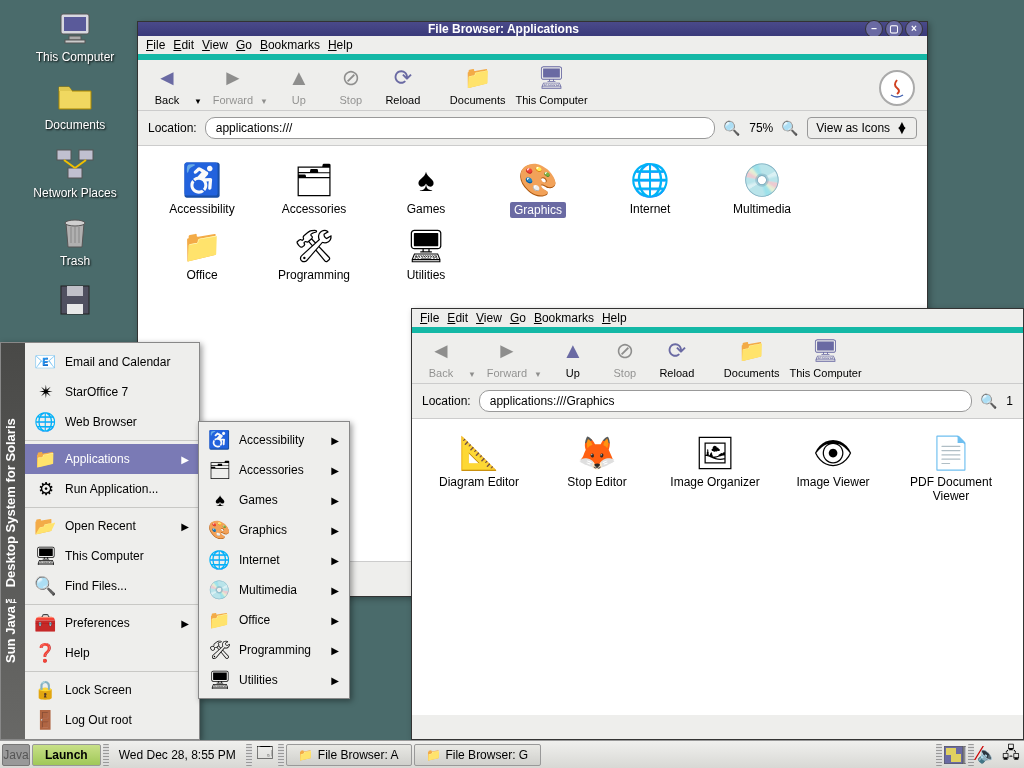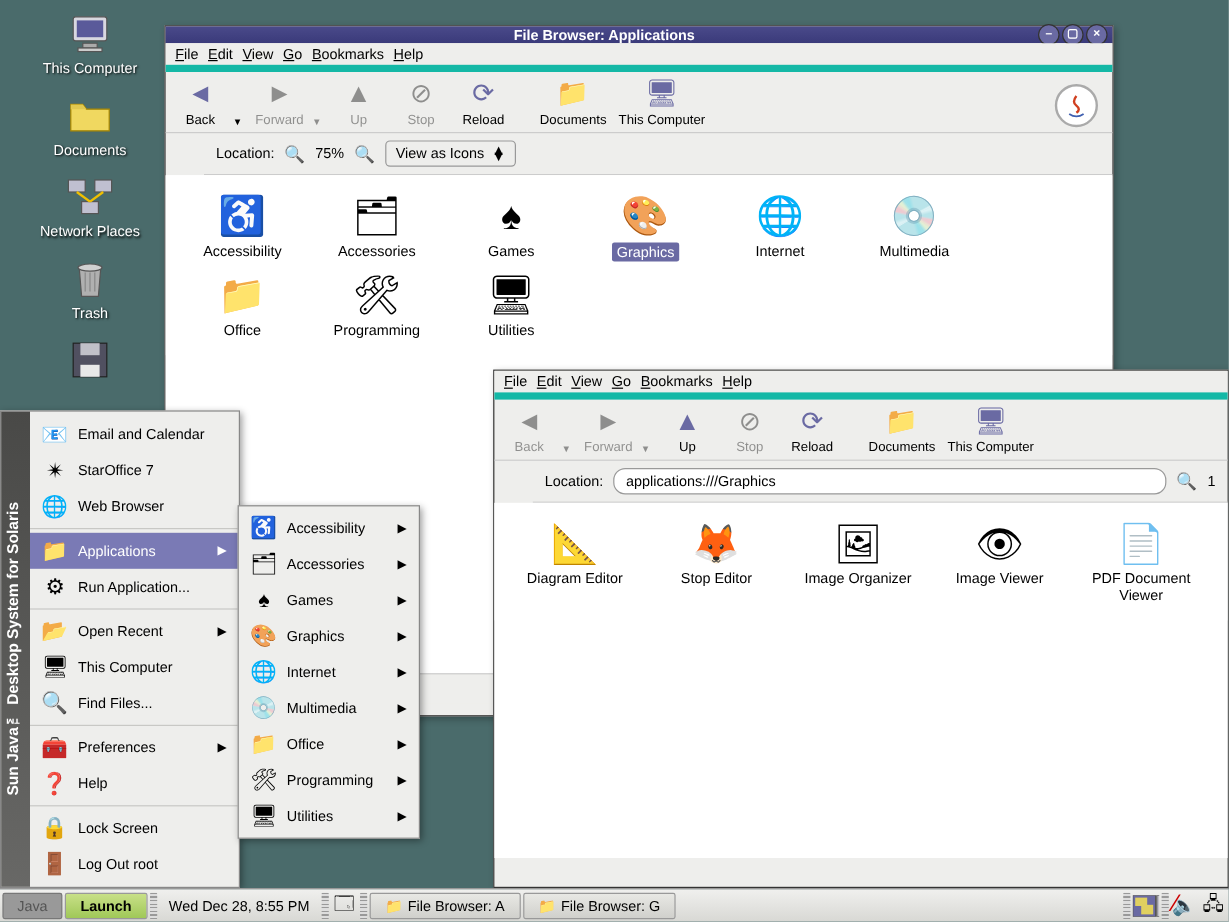--- a/index.html
+++ b/index.html
@@ -22,21 +22,21 @@
   .menubar span u { text-decoration: underline; }
   
   .toolbar { padding: 4px 8px; display: flex; gap: 10px; align-items: flex-end; border-bottom: 1px solid #ccc; }
   .tool-btn { display: flex; flex-direction: column; align-items: center; min-width: 42px; cursor: pointer; }
   .tool-btn .tb-icon { width: 32px; height: 28px; display: flex; align-items: center; justify-content: center; font-size: 22px; }
   .tool-btn.disabled { opacity: 0.4; }
   .tool-btn .tb-label { font-size: 11px; margin-top: 2px; }
   .toolbar .spacer { flex: 1; }
   .java-logo { width: 36px; height: 36px; border-radius: 18px; background: #fff; border: 2px solid #aaa; margin-right:4px; display:flex; align-items:center; justify-content:center; }
 
-  .locationbar { padding: 6px 10px; display: flex; align-items: center; gap: 8px; border-bottom: 1px solid #ccc; margin-left: 32px; }
+  .locationbar { padding: 6px 10px; display: flex; align-items: center; gap: 8px; border-bottom: 1px solid #ccc; }
   .locationbar .loc-label { }
   .locationbar input { flex: 1; border: 1px solid #999; border-radius: 10px; padding: 3px 10px; background: #fff; }
   .zoom-btn { width: 18px; height: 18px; display:flex; align-items:center; justify-content:center; cursor:pointer; font-size:14px; }
   .zoom-val { font-size: 12px; }
   .view-select { border: 1px solid #999; border-radius: 4px; padding: 3px 8px; background: #eeeeec; display: flex; align-items: center; gap: 6px; cursor: pointer; }
   .view-select .arrows { display:flex; flex-direction:column; line-height:5px; font-size:8px; }
   
   .icon-view { background: #fff; padding: 10px 8px; flex:1; display: flex; flex-wrap: wrap; align-content: flex-start; gap-y:10px; overflow: hidden; }
   .folder-item { width: 110px; display: flex; flex-direction: column; align-items: center; cursor: pointer; padding:4px 0; }
   .folder-item .fi-icon { width: 40px; height: 40px; font-size: 32px; display:flex; align-items:center; justify-content:center; }
@@ -59,21 +59,21 @@
   .menu-item .mi-arrow { margin-left: auto; font-size: 10px; }
   .menu-sep { height: 1px; background: #c8c8c5; margin: 3px 0; }
   
   .submenu { position: absolute; background: #eeeeec; border: 1px solid #888; box-shadow: 2px 2px 6px rgba(0,0,0,0.4); width: 152px; padding: 3px 0; }
 
   
   .panel { position: absolute; bottom: 0; left: 0; right: 0; height: 28px; background: linear-gradient(to bottom, #f0f0ee, #d8d8d4); border-top: 1px solid #999; display: flex; align-items: center; padding: 0 2px; gap: 2px; }
   .panel-btn { height: 22px; padding: 0 12px; display: flex; align-items: center; gap: 4px; border: 1px solid #999; background: linear-gradient(to bottom, #e8e8e4, #d0d0cc); cursor: pointer; border-radius:2px; font-size:12px; }
   .panel-btn.launch { background: linear-gradient(to bottom, #c8e088, #a0c858); font-weight: bold; }
   .panel-spacer { flex: 1; }
-  .java-corner { width:50px; height:22px; background:#999; border:1px solid #777; display:flex; align-items:center; justify-content:center; font-size:10px; color:#555; border-radius:2px; }
+  .java-corner { width:28px; height:22px; background:#999; border:1px solid #777; display:flex; align-items:center; justify-content:center; font-size:10px; color:#555; border-radius:2px; }
   .panel .handle { width:6px; height:22px; background: repeating-linear-gradient(to bottom, #999, #999 1px, #ddd 1px, #ddd 3px); border-radius:1px; }
   .tray-icon { width:22px; height:22px; display:flex; align-items:center; justify-content:center; font-size:16px; cursor:pointer; }
   .clock { padding: 0 8px; font-size: 12px; }
   .dropdown-arrow { font-size:8px; margin-left:-4px; }
 
   svg { display:block; }
 </style>
 </head>
 <body>
 
@@ -184,20 +184,21 @@
       <div class="spacer"></div>
       <div class="java-logo">
           <svg width="22" height="22">
             <path d="M11 3 Q7 8 11 11 Q15 14 11 17" stroke="#d04020" stroke-width="2" fill="none"></path>
             <path d="M5 18 Q11 22 17 18" stroke="#4060b0" stroke-width="1.5" fill="none"></path>
           </svg>
         </div>
     </div>
     <div class="locationbar">
       <span class="loc-label">Location:</span>
+      <input type="text" value="applications:///" style="">
       <div class="zoom-btn">🔍</div>
       <span class="zoom-val">75%</span>
       <div class="zoom-btn">🔍</div>
       <div class="view-select">
         <span>View as Icons</span>
         <span class="arrows">
             <span>▲</span>
             <span>▼</span>
           </span>
       </div>

